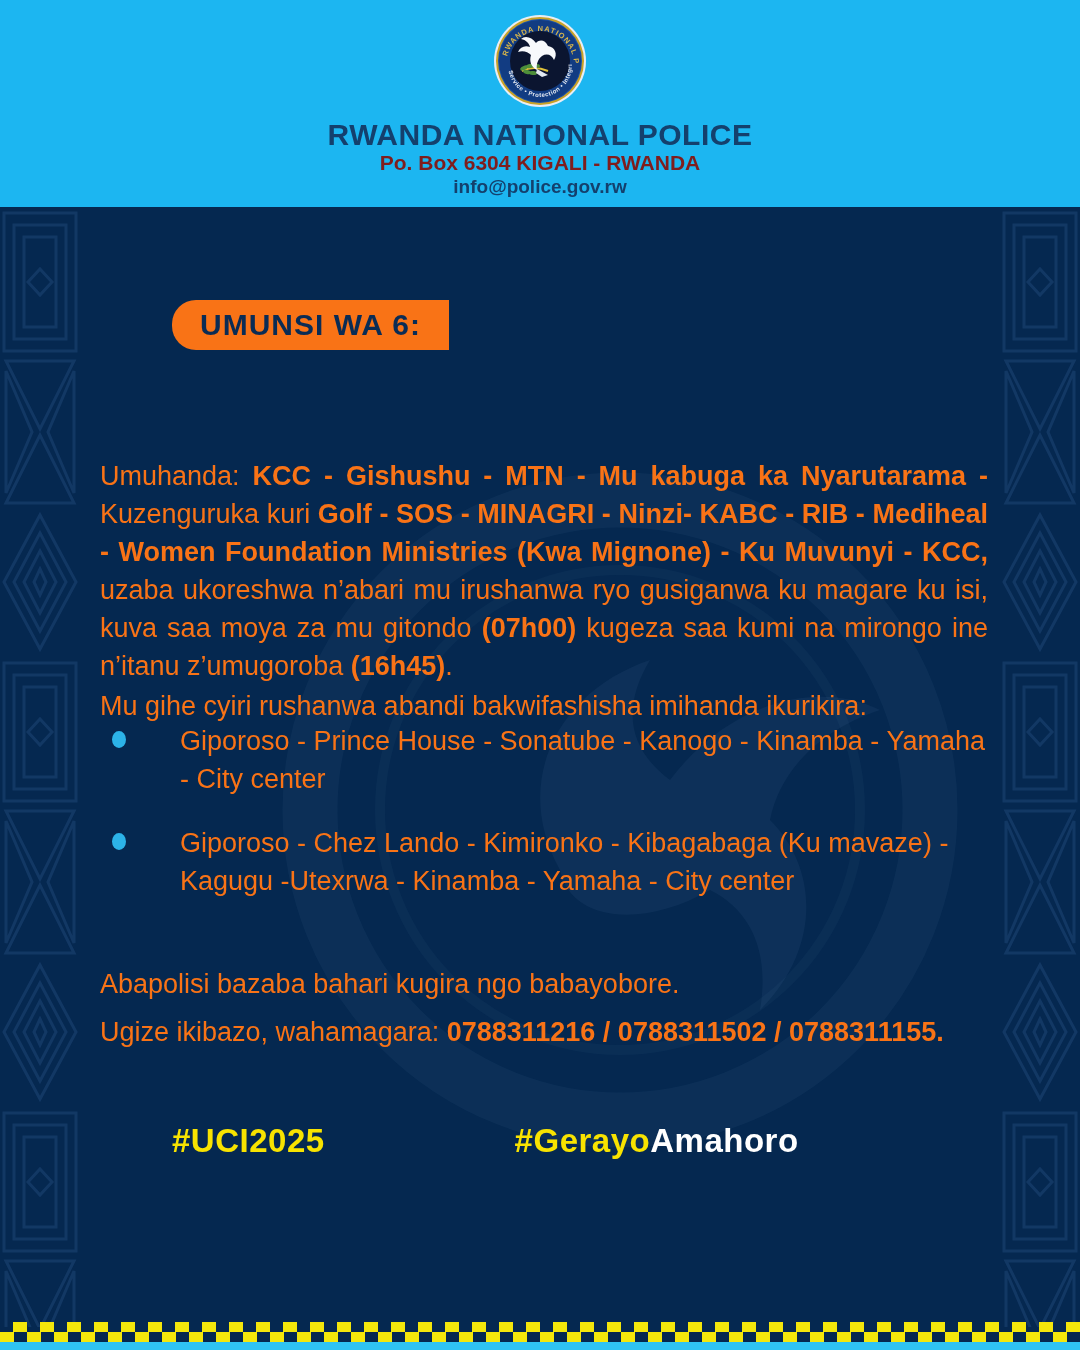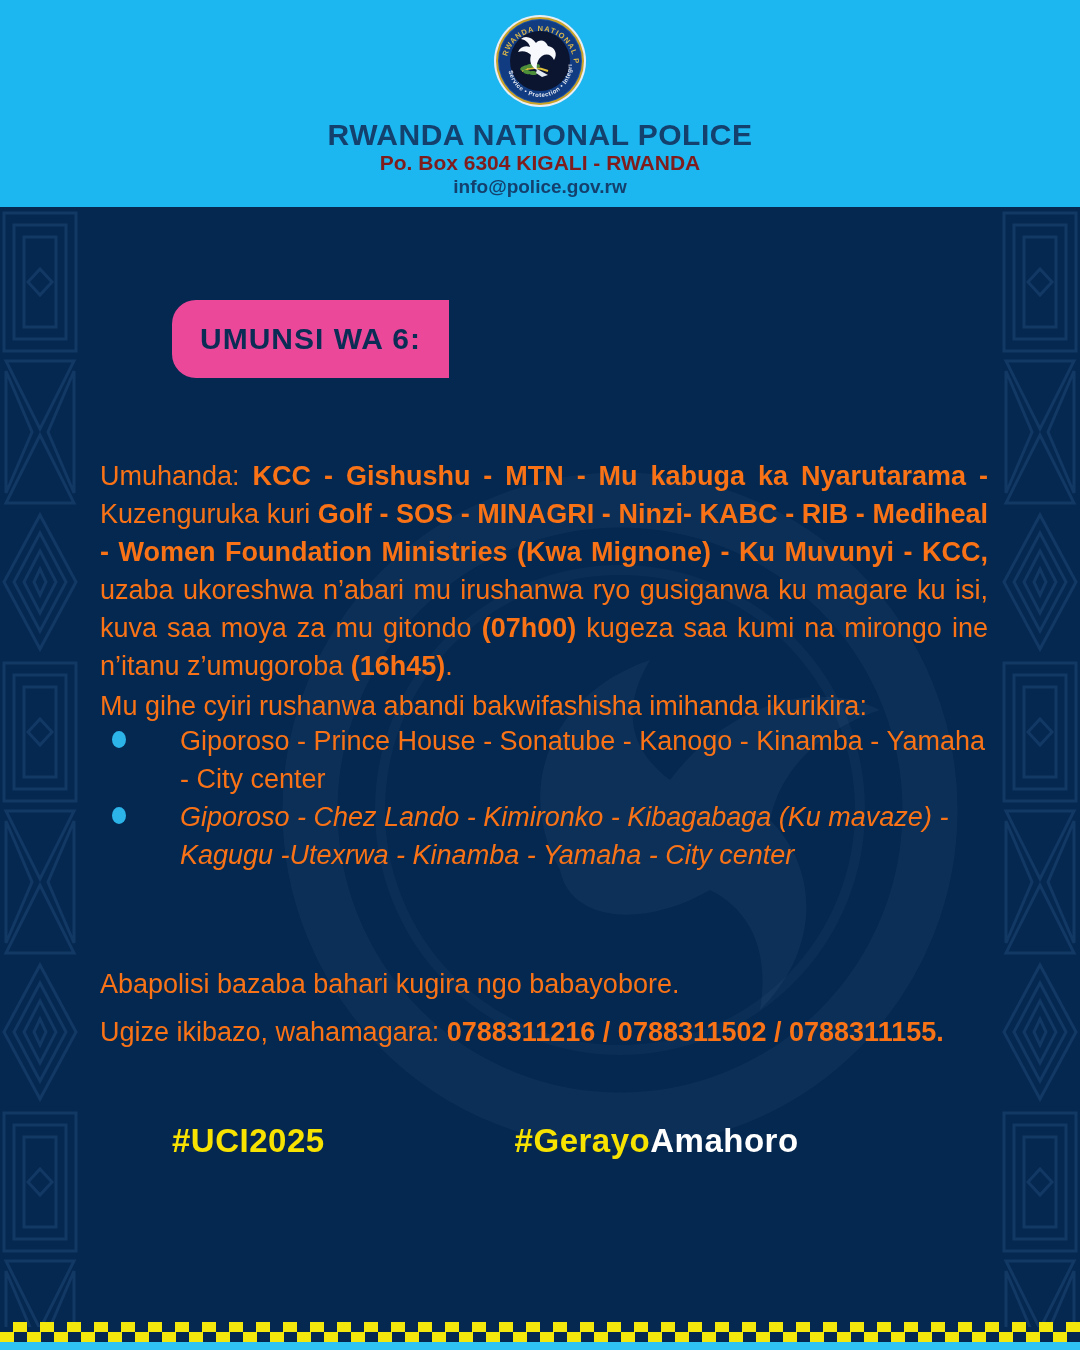--- a/index.html
+++ b/index.html
@@ -31,40 +31,40 @@
   .strip.left{left:0;}
   .strip.right{right:0;}
   
   .watermark{position:absolute;left:260px;top:450px;pointer-events:none;}
   
   .banner{
     position:absolute;top:300px;left:172px;right:80px;
     display:flex;align-items:center;
   }
   .day-box{
-    background:#ec4899;color:#0a2c55;
+    background:#f97316;color:#0a2c55;
     font-size:30px;font-weight:700;letter-spacing:1px;
-    height:46px;line-height:46px;padding:16px 28px;
+    height:46px;line-height:46px;padding:2px 28px;
     border-radius:24px 0 0 24px;
   }
   .date-label{
     margin-left:32px;color:#f8e300;
     font-size:33px;font-weight:700;letter-spacing:1px;
   }
   
   .txt{color:#f97316;font-size:27px;line-height:38px;}
   .bd{font-weight:700;}
   .route-para{position:absolute;top:430px;left:100px;width:888px;text-align:justify;}
   .alt-intro{position:absolute;top:660px;left:100px;width:888px;}
   .bullet-list{
     position:absolute;top:722px;left:100px;width:900px;
     list-style:none;margin:0;padding:0;
   }
   .bullet-item{display:flex;align-items:flex-start;gap:26px;}
-  .bullet-item + .bullet-item{font-style:italic;}
+  .bullet-item + .bullet-item{margin-top:26px;}
   .bullet-dot{
     flex:0 0 auto;width:14px;height:17px;border-radius:50%;
     background:#2cb3e8;margin:9px 28px 0 12px;
   }
   .police-note{position:absolute;top:938px;left:100px;width:888px;}
   .contact-line{position:absolute;top:986px;left:100px;width:888px;}
   
   .hashtags{
     position:absolute;top:1122px;left:100px;width:888px;
     display:flex;align-items:center;

